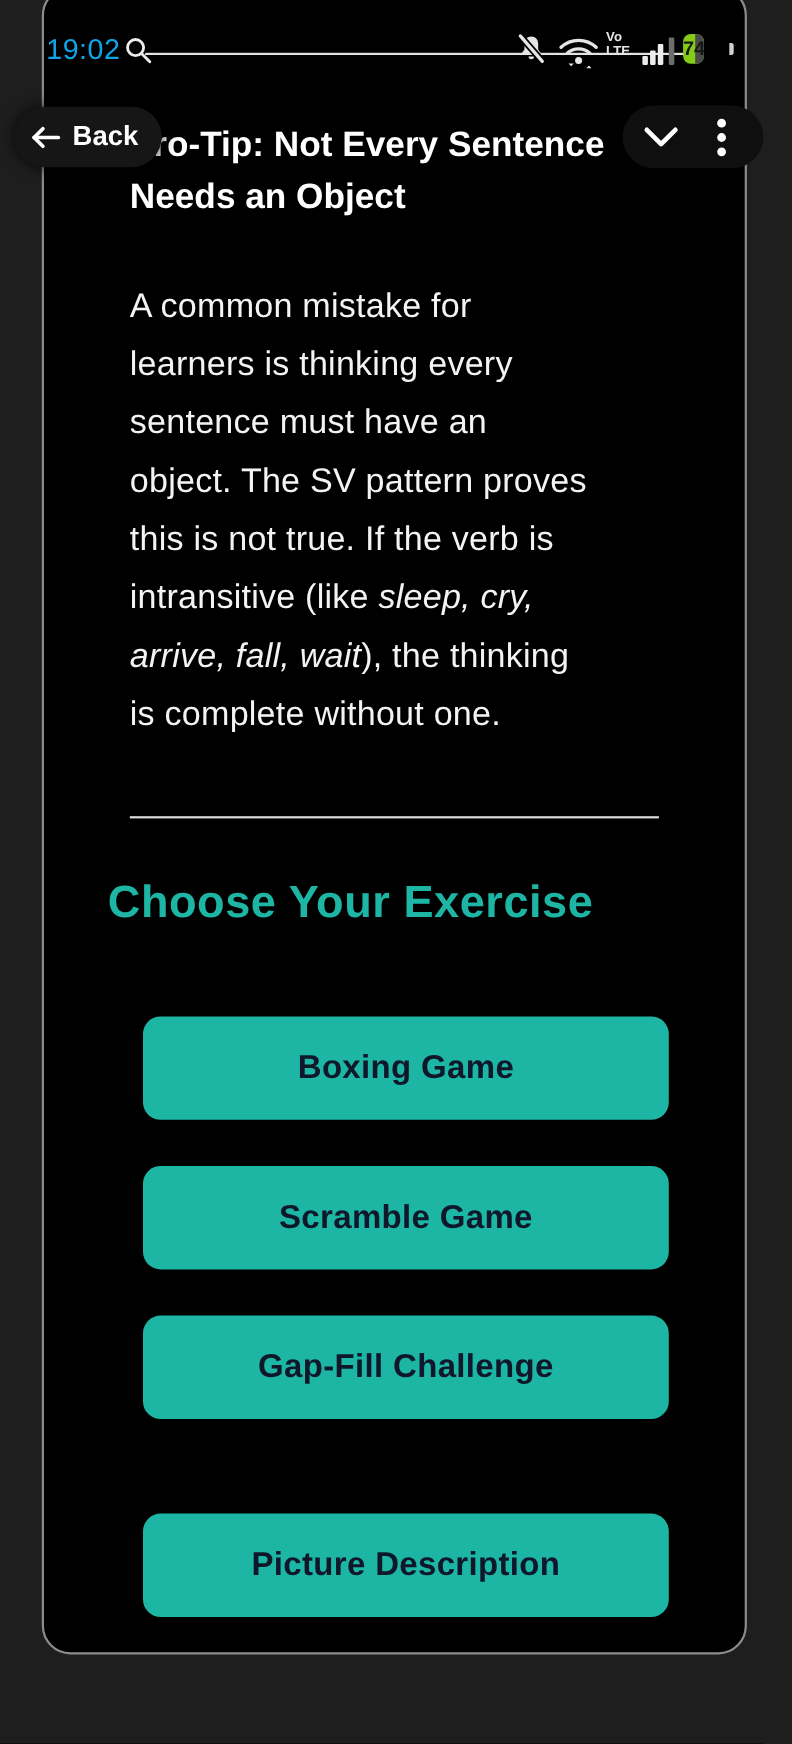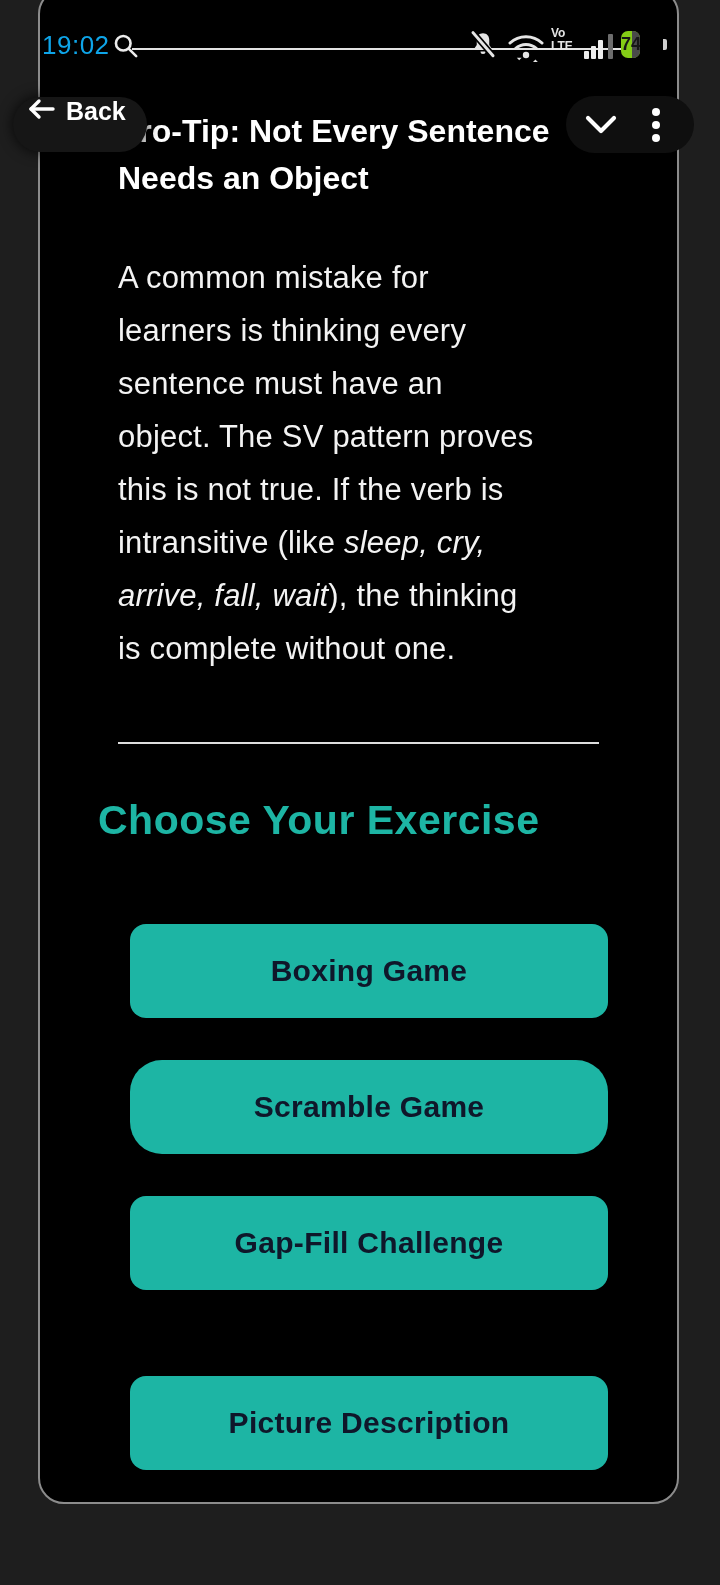--- a/index.html
+++ b/index.html
@@ -35,21 +35,21 @@
   .signal .b3{left:14px;height:19px;}
   .signal .b4{left:24px;height:25px;background:#6d6d6d;}
   .battery{left:621px;top:31px;width:19px;height:27px;background:#84cc16;border-radius:7px;
     display:flex;align-items:center;justify-content:flex-start;z-index:2;overflow:hidden;}
   .battery::after{content:"";position:absolute;right:0;top:0;width:8px;height:100%;background:#4a4a4a;}
   .battery .pct{font-size:18px;font-weight:bold;color:#161616;position:relative;z-index:1;margin-right:4px;}
   .battery-nub{left:663px;top:39px;width:4px;height:11px;background:#cfcfcf;border-radius:0 2px 2px 0;z-index:2;}
   
   .back-pill{
     left:13px;top:97px;width:134px;height:55px;border-radius:28px;background:#161616;
-    display:flex;z-index:6;cursor:pointer;
+    display:flex;align-items:center;z-index:6;cursor:pointer;
     box-shadow:0 0 14px rgba(0,0,0,.8);
   }
   .back-pill .lbl{color:#ffffff;font-size:25px;font-weight:bold;margin-left:10px;}
   .menu-pill{
     left:566px;top:96px;width:128px;height:57px;border-radius:29px;background:#0f0f0f;
     display:flex;align-items:center;z-index:5;
   }
   .chev-btn{margin-left:14px;background:none;border:none;padding:2px;cursor:pointer;display:flex;}
   .kebab{margin-left:24px;background:none;border:none;padding:4px 6px;cursor:pointer;display:flex;flex-direction:column;align-items:center;}
   .kebab .dot{width:8px;height:8px;border-radius:50%;background:#ffffff;margin:2.5px 0;}
@@ -68,21 +68,21 @@
     left:98px;top:797px;width:520px;text-align:left;
     color:var(--accent-teal);font-size:41px;font-weight:bold;letter-spacing:.5px;
   }
   
   .ex-btn{
     left:130px;width:478px;height:94px;border:none;border-radius:16px;
     background:var(--accent-teal);color:#0f172a;
     font-family:"Liberation Sans",sans-serif;font-size:30px;font-weight:600;letter-spacing:.3px;
     display:flex;align-items:center;justify-content:center;cursor:pointer;
   }
-  .ex1{top:924px;} .ex2{top:1060px;border-radius:32px;} .ex3{top:1196px;} .ex4{top:1332px;margin-top:44px;}
+  .ex1{top:924px;} .ex2{top:1060px;} .ex3{top:1196px;} .ex4{top:1332px;margin-top:44px;}
 </style>
 </head>
 <body>
 
 <div class="abs card"></div>
 
 <div class="abs time">19:02</div>
 <svg class="abs sb-icon" style="left:112px;top:32px;" width="27" height="27" viewBox="0 0 24 24">
   <circle cx="10" cy="10" r="6.5" fill="none" stroke="#ececec" stroke-width="2.3"></circle>
   <line x1="15" y1="15" x2="21.5" y2="21.5" stroke="#ececec" stroke-width="2.3" stroke-linecap="round"></line>

